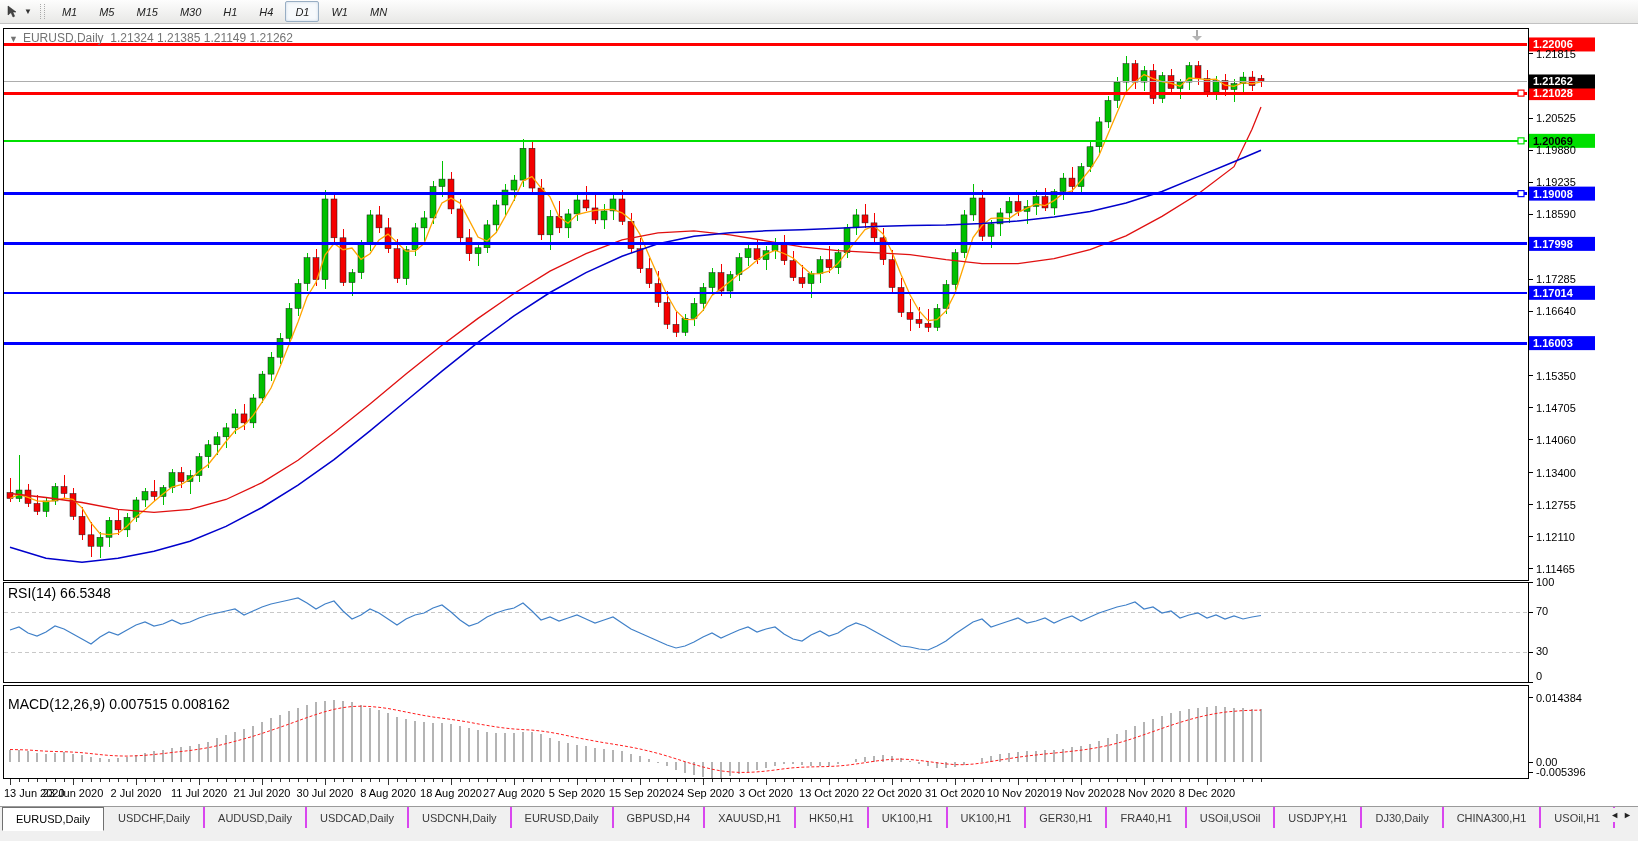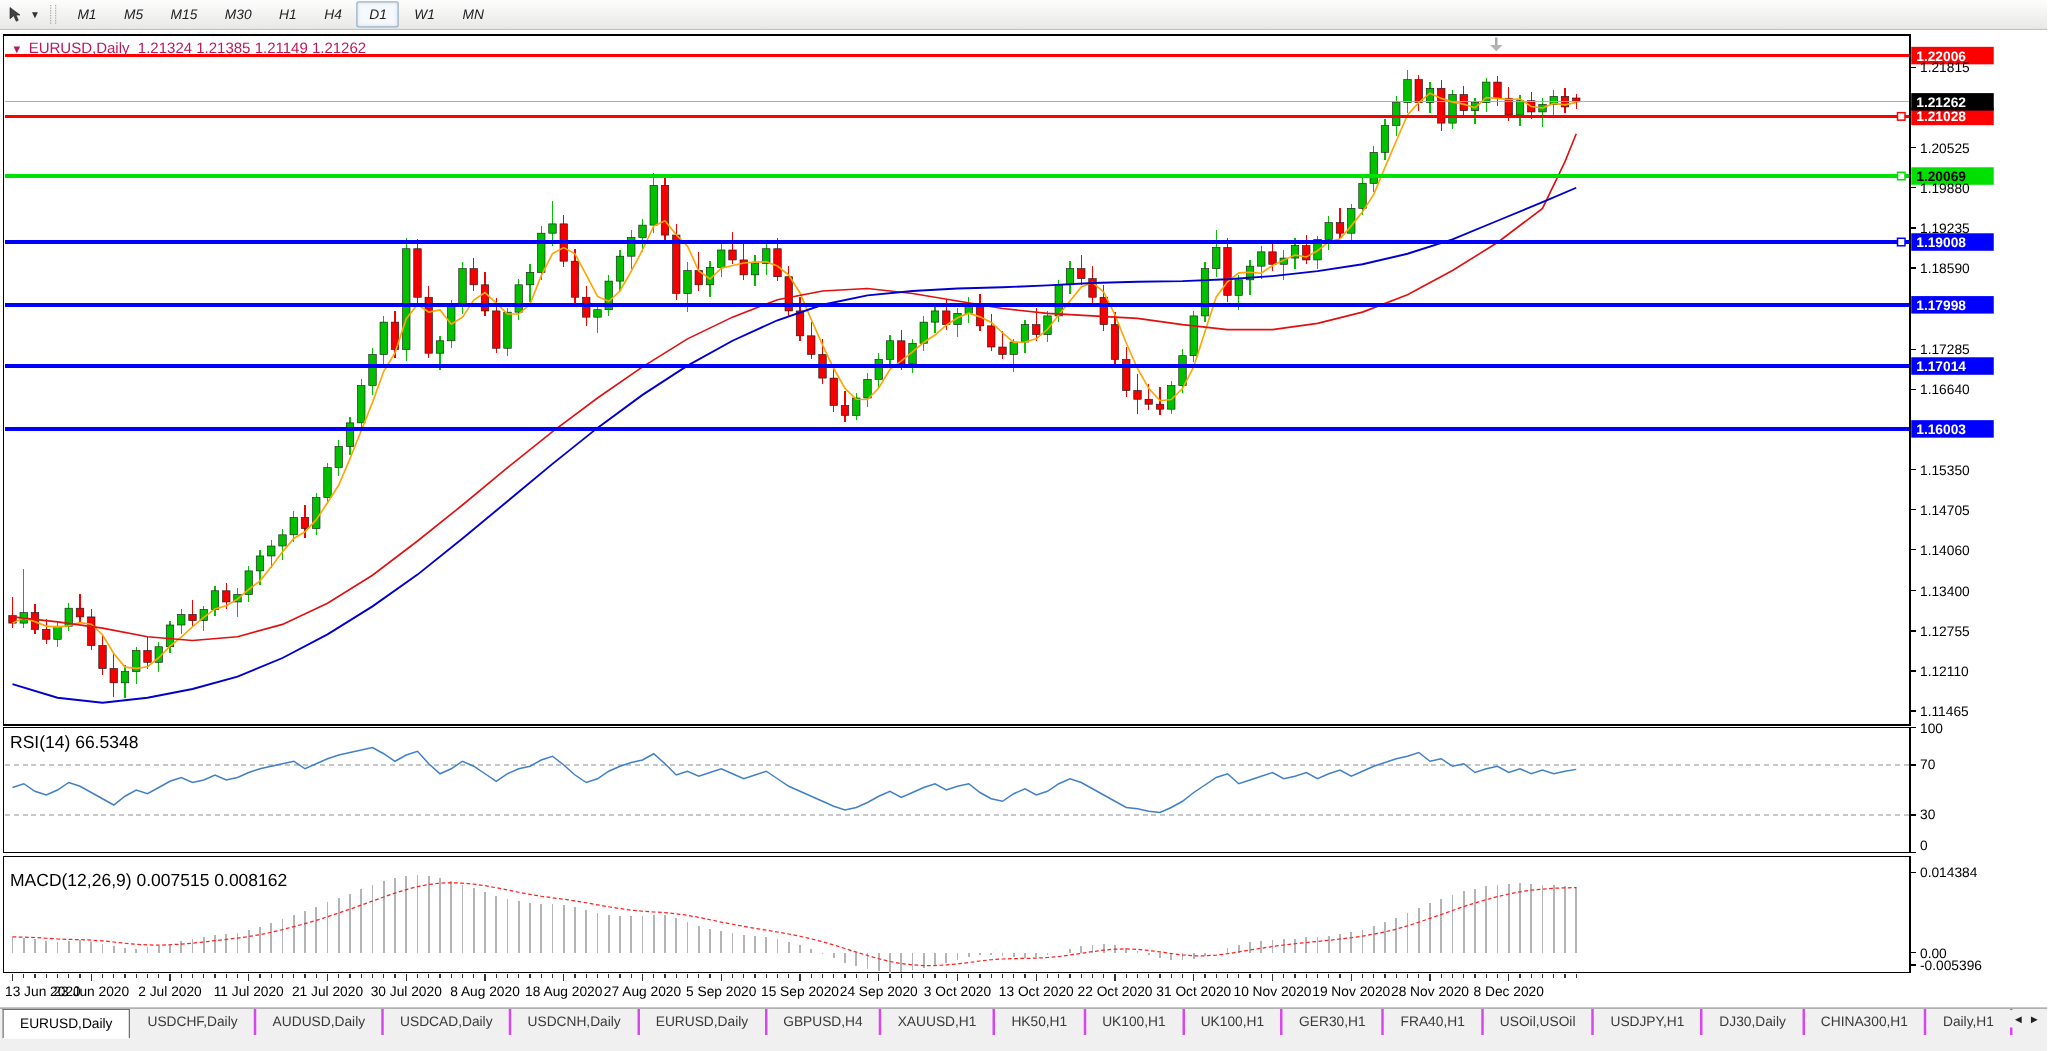--- a/index.html
+++ b/index.html
@@ -6,21 +6,21 @@
   .app{position:relative;width:1638px;height:841px;overflow:hidden;background:#fff;}
   .toolbar{position:absolute;top:0;left:0;width:1638px;height:23px;
     background:linear-gradient(#fdfdfd,#e8e8e6);border-bottom:1px solid #c2c2c2;
     display:flex;align-items:center;z-index:5;}
   .tool-btn{height:20px;display:flex;align-items:center;padding:0 3px;margin-left:3px;}
   .caret{font-size:8px;color:#333;margin-left:2px;}
   .grip{width:3px;height:15px;border-left:1px dotted #aaa;border-right:1px dotted #aaa;margin:0 6px 0 5px;}
   .tf-btn{height:19px;padding:0 9px;font-size:11px;color:#222;display:flex;align-items:center;
     border:1px solid transparent;border-radius:2px;margin:0 1px;}
   .tf-btn.active{background:#f6f9fc;border-color:#98aec4;box-shadow:inset 0 0 3px #c8d6e4;}
-  .chart-title{position:absolute;left:9px;top:31px;font-size:12px;color:#be185d;z-index:4;white-space:nowrap;text-align:center;}
+  .chart-title{position:absolute;left:9px;top:31px;font-size:12px;color:#737373;z-index:4;white-space:nowrap;text-align:center;}
   .chart-title .arrow{font-size:9px;margin-right:5px;}
   .panel-label{position:absolute;font-size:14px;color:#000;z-index:4;white-space:nowrap;}
   #rsi-label{left:8px;top:585px;}
   #macd-label{left:8px;top:696px;}
   svg#cv{position:absolute;left:0;top:0;z-index:1;}
   .tabbar{position:absolute;left:0;top:806px;width:1638px;height:35px;background:#f0f0f0;
     border-top:1px solid #9a9a9a;display:flex;align-items:flex-start;overflow:hidden;z-index:5;}
   .tab{height:21px;display:flex;align-items:center;padding:0 13px;font-size:11px;color:#3a3a3a;
     border-right:2px solid #d946ef;white-space:nowrap;background:transparent;}
   .tab.active{background:#fff;border:1px solid #707070;border-bottom:1px solid #fff;color:#000;
@@ -759,19 +759,19 @@
       <div class="tab">XAUUSD,H1</div>
       <div class="tab">HK50,H1</div>
       <div class="tab">UK100,H1</div>
       <div class="tab">UK100,H1</div>
       <div class="tab">GER30,H1</div>
       <div class="tab">FRA40,H1</div>
       <div class="tab">USOil,USOil</div>
       <div class="tab">USDJPY,H1</div>
       <div class="tab">DJ30,Daily</div>
       <div class="tab">CHINA300,H1</div>
-      <div class="tab">Daily,H1</div>
+      <div class="tab">USOil,H1</div>
     </div>
   <div class="tab-arrows">
     <span>◄</span>
     <span>►</span>
   </div>
 </div>
 
 </body></html>

